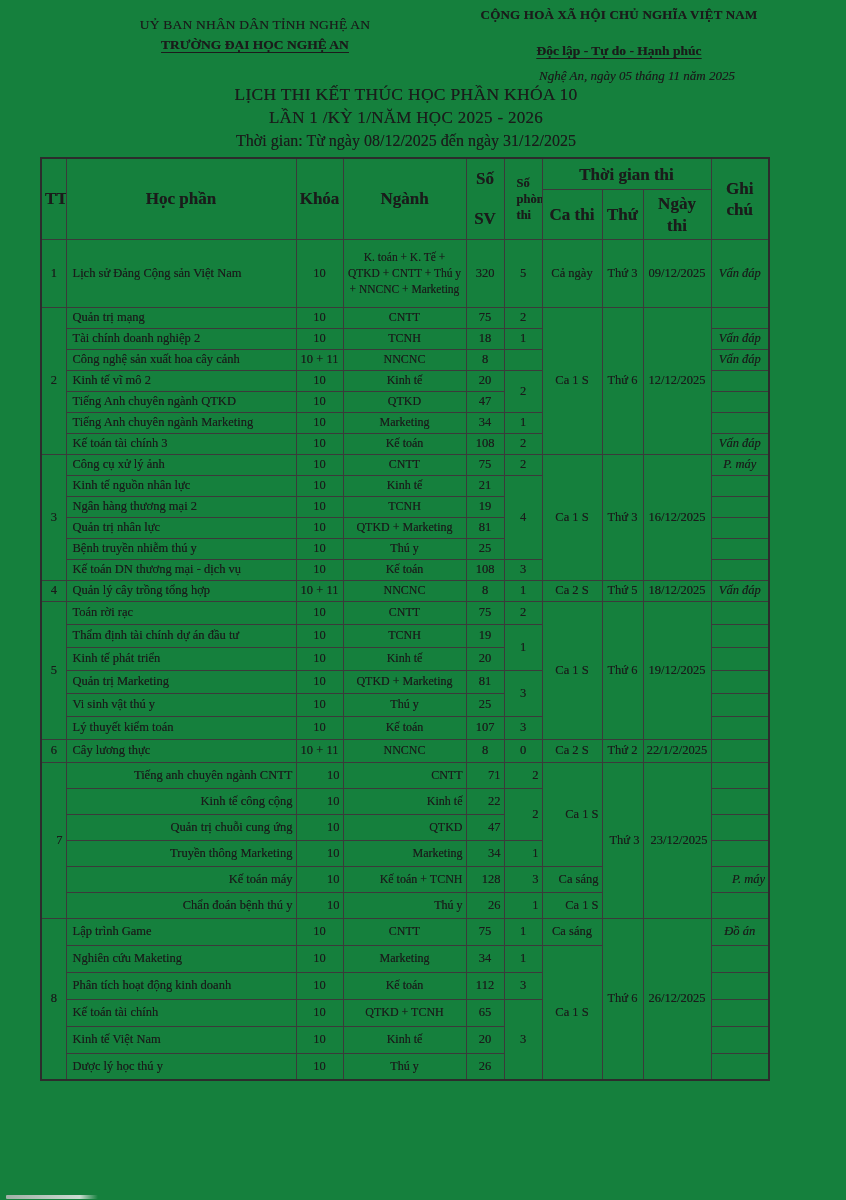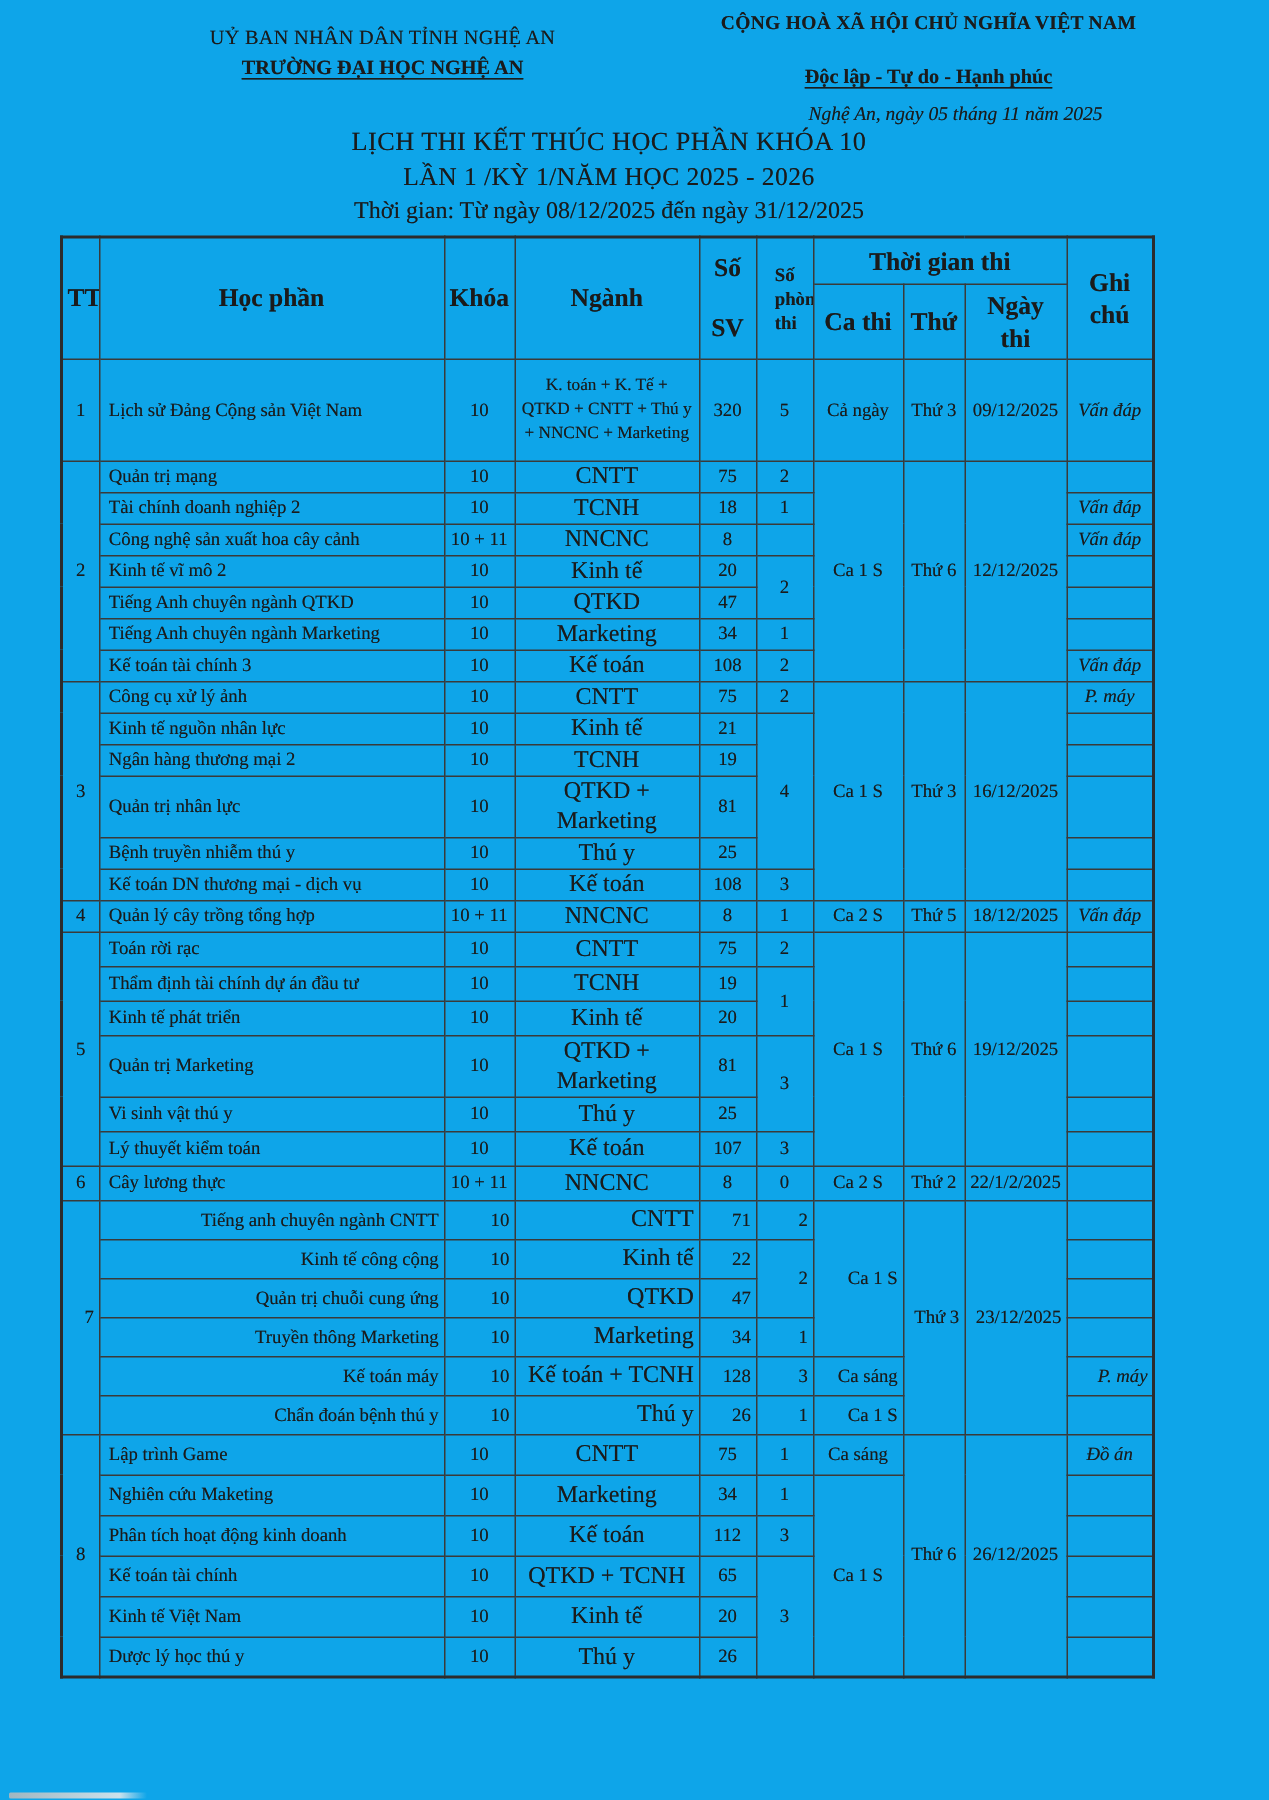--- a/index.html
+++ b/index.html
@@ -1,19 +1,19 @@
 <!DOCTYPE html>
 <html><head>
 <meta charset="utf-8">
 <style>
   html,body{margin:0;padding:0;}
   body{width:846px;height:1200px;background:#ffffff;}
   .page{
     position:relative;width:846px;height:1200px;overflow:hidden;
-    background:#0ea5e9;
+    background:#15803d;
     font-family:"Liberation Serif","DejaVu Serif",serif;
     color:#1b1b1b;
     -webkit-font-smoothing:antialiased;
   }
   .page *{box-sizing:border-box;}
   .txt-soft{text-shadow:0 0 .4px rgba(20,20,20,.55);}
 
   
   .lh-left{position:absolute;top:17px;left:55px;width:400px;text-align:center;}
   .lh-left .l1{font-size:13.5px;letter-spacing:.2px;}
@@ -41,21 +41,21 @@
     text-align:center;vertical-align:middle;
     font-size:12.5px;line-height:1.25;
     overflow:hidden;
   }
   .schedule th{font-weight:bold;font-size:17px;}
   .schedule tr.h1 th{height:28px;}
   .schedule tr.h2 th{height:34px;}
   th.wrap2{line-height:2.35;}
   th.wrap3{line-height:1.3;font-size:12.5px;padding:0 12px;}
   td.c-hocphan{text-align:left;padding-left:6px;}
-  td.c-nganh{font-size:16px;}
+  td.c-nganh{font-size:12px;}
   td.note{font-style:italic;font-size:12.5px;}
   tr.g1 td{height:68px;}
   tr.g1 td.c-nganh{font-size:11.5px;line-height:1.4;}
   tr.g2 td{height:21px;}
   tr.g3 td{height:21px;}
   tr.g4 td{height:21px;}
   tr.g5 td{height:23px;}
   tr.g6 td{height:23px;}
   tr.g7 td{height:26px;text-align:right;}
   tr.g8 td{height:27px;}

